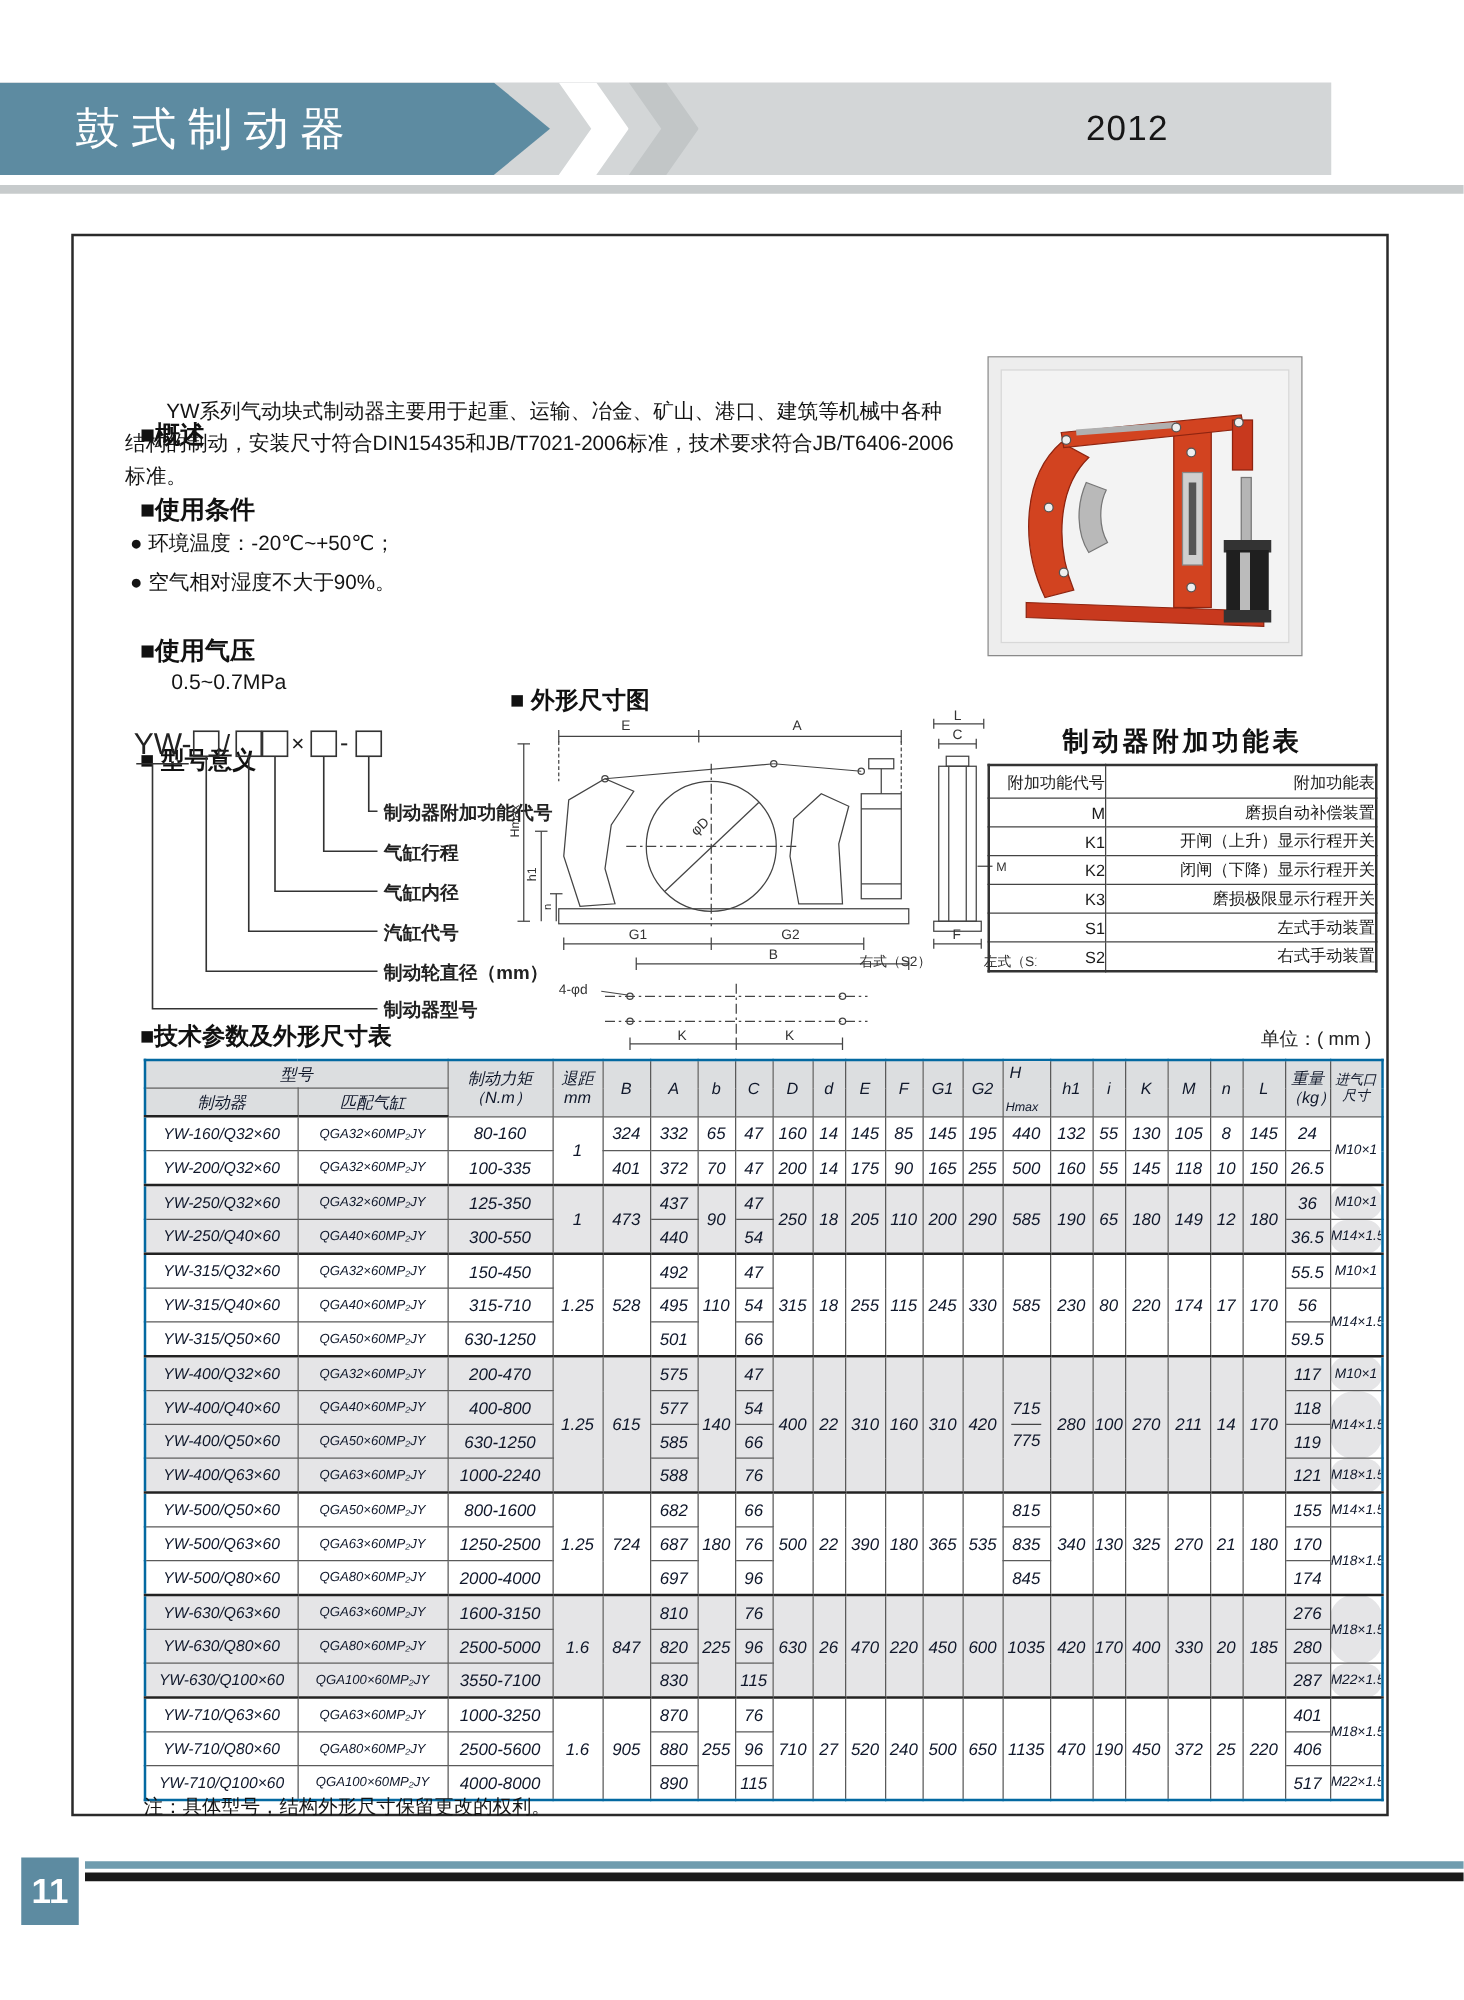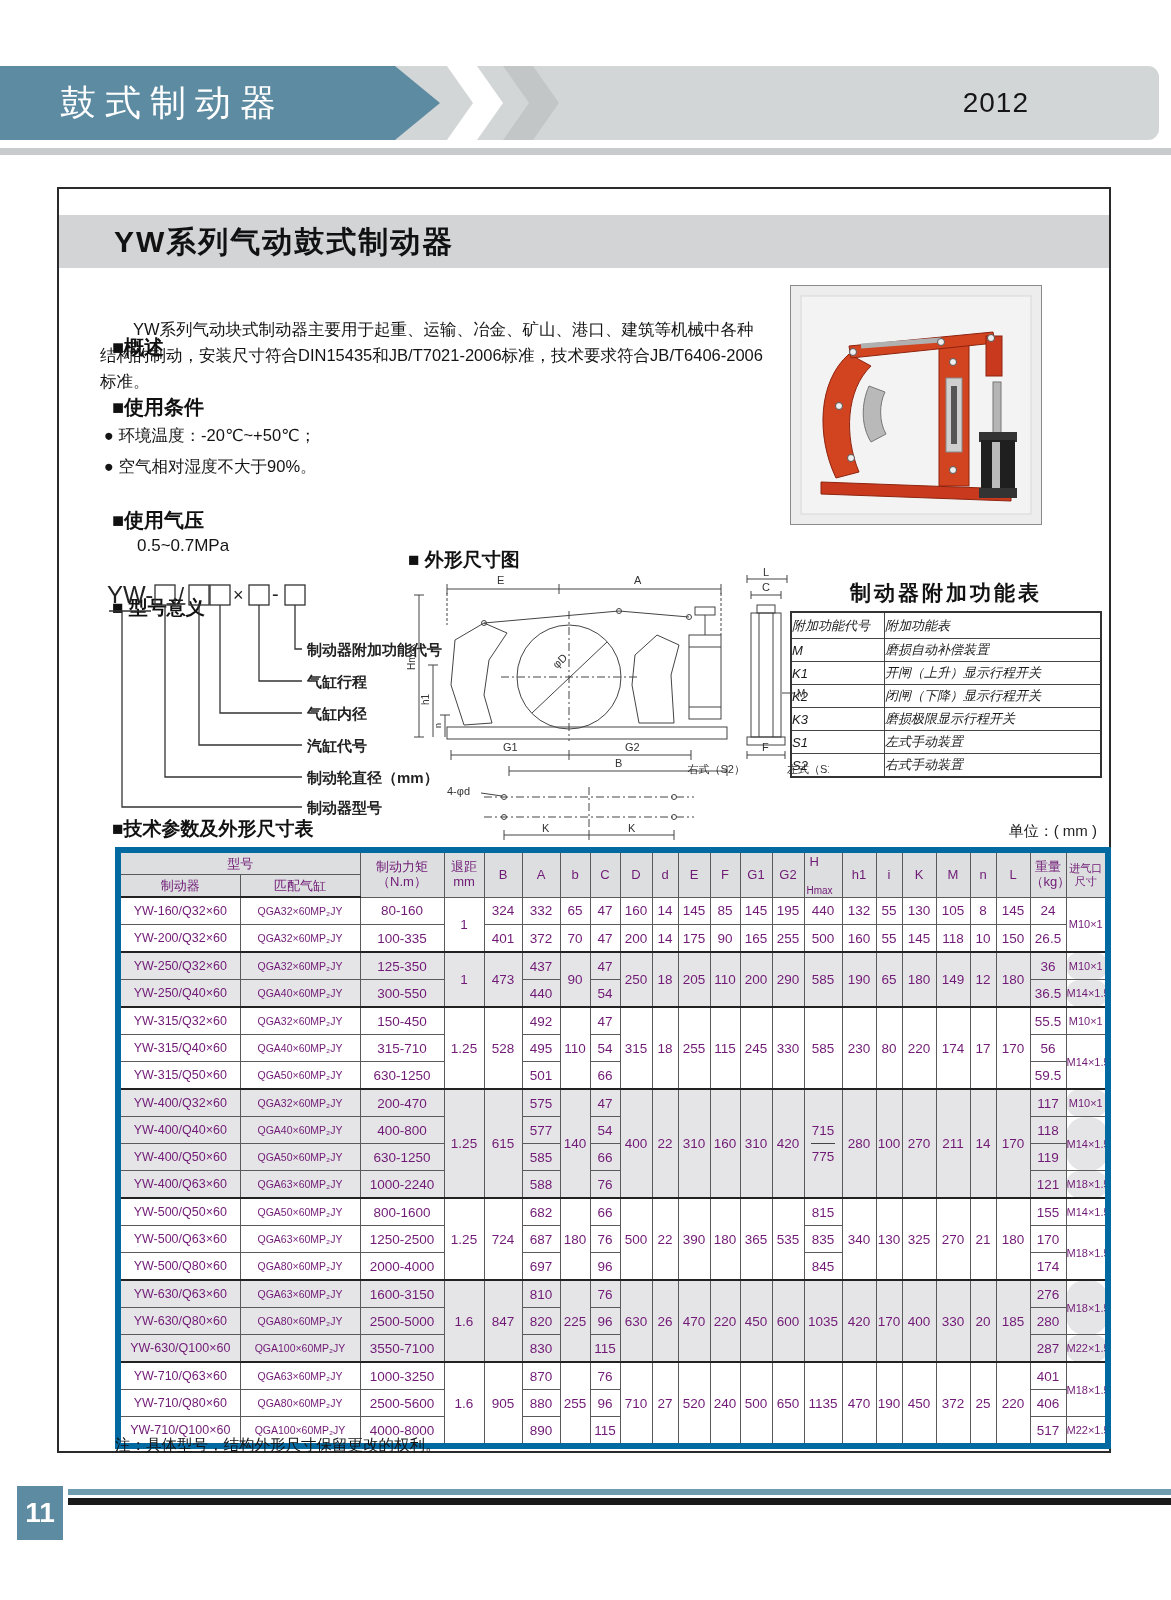--- a/index.html
+++ b/index.html
@@ -1,19 +1,19 @@
 <!DOCTYPE html>
 <html><head>
 <meta charset="utf-8">
 <style>
   html,body{margin:0;padding:0;}
   body{width:1171px;height:1600px;position:relative;background:#fff;
        font-family:"Liberation Sans","DejaVu Sans",sans-serif;color:#1c1c1c;overflow:hidden;}
   
-  .band{position:absolute;left:0;top:66px;width:1159px;height:74px;background:#d3d6d7;border-radius:11px;}
+  .band{position:absolute;left:0;top:66px;width:1065px;height:74px;background:#d3d6d7;}
   .band-teal{position:absolute;left:0;top:0;width:440px;height:74px;background:#5d8ba1;
     clip-path:polygon(0 0,395px 0,440px 37px,395px 74px,0 74px);}
   .band-title{position:absolute;left:60px;top:0;height:74px;line-height:74px;color:#fff;
     font-size:36px;font-weight:500;letter-spacing:9px;}
   .chev{position:absolute;top:0;width:56px;height:74px;
     clip-path:polygon(0 0,30px 0,56px 37px,30px 74px,0 74px,26px 37px);}
   .chev1{left:447px;background:#ffffff;}
   .chev2{left:503px;background:#c2c6c7;}
   .band-year{position:absolute;right:130px;top:21px;font-size:28px;color:#161616;letter-spacing:1px;}
   .strip{position:absolute;left:0;top:148px;width:1171px;height:7px;background:#c7cbcc;}
@@ -27,27 +27,27 @@
   .press-val{position:absolute;left:78px;top:347px;font-size:17px;color:#141414;}
   
   .photo{position:absolute;left:731px;top:96px;width:252px;height:240px;border:1px solid #8a8a8a;background:#f0f0f0;box-sizing:border-box;}
   
   .mm-svg{position:absolute;left:38px;top:382px;}
   .od-svg{position:absolute;left:330px;top:376px;}
   svg text{font-family:"Liberation Sans","DejaVu Sans",sans-serif;}
   
   .addon-title{position:absolute;left:731px;top:390px;width:312px;text-align:center;font-size:21px;font-weight:bold;letter-spacing:3px;color:#111;}
   .addon{position:absolute;left:731px;top:422px;border-collapse:collapse;width:312px;font-size:13px;color:#1a1a1a;border:2px solid #333;}
-  .addon th,.addon td{border:1px solid #444;text-align:left;padding:0;height:22px;font-weight:normal;font-style:italic;}
+  .addon th,.addon td{border:1px solid #444;text-align:right;padding:0;height:22px;font-weight:normal;}
   .addon th{height:25px;}
   .addon td:first-child,.addon th:first-child{width:92px;}
   
   .unit{position:absolute;right:12px;top:633px;font-size:15px;color:#222;}
   .spec-wrap{position:absolute;left:56px;top:658px;}
-  .spec{border-collapse:collapse;table-layout:fixed;width:990px;font-size:13.5px;color:#701a75;border:6px solid #0369a1;}
+  .spec{border-collapse:collapse;table-layout:fixed;width:990px;font-size:13.5px;color:#0f172a;border:2px solid #0369a1;font-style:italic;}
   .spec th,.spec td{border:1px solid #5a5a5a;text-align:center;vertical-align:middle;padding:0;overflow:hidden;}
   .spec thead th{background:#dcdee0;font-weight:normal;font-size:13px;height:21px;}
   .spec thead tr:last-child th{border-bottom:2px solid #222;}
   .spec td{height:26px;background:#fff;}
   .spec tr.shade td{background:#e5e5e7;}
   .spec tr.gstart td{border-top:2px solid #222;}
   .pre{white-space:pre-line;line-height:1.15;}
   .c0{font-size:12.5px;}
   .c1{font-size:10.5px;}
   .c22{font-size:11px;border-radius:19px;}
@@ -71,23 +71,20 @@
     <span class="band-title">鼓式制动器</span>
   </div>
   <div class="chev chev1"></div>
   <div class="chev chev2"></div>
   <span class="band-year">2012</span>
 </div>
 <div class="strip"></div>
 
 <div class="box">
 
-  <div class="doc-title-band">
-    <span class="doc-title">YW系列气动鼓式制动器</span>
-  </div>
 
   <div class="h-sec" style="left:53px;top:100px;margin-top:45px;">■概述</div>
   <div class="ov-body">YW系列气动块式制动器主要用于起重、运输、冶金、矿山、港口、建筑等机械中各种结构的制动，安装尺寸符合DIN15435和JB/T7021-2006标准，技术要求符合JB/T6406-2006标准。</div>
 
   <div class="h-sec" style="left:53px;top:205px;">■使用条件</div>
   <div class="bullets">
     <div>● 环境温度：-20℃~+50℃；</div>
     <div>● 空气相对湿度不大于90%。</div>
   </div>
 

